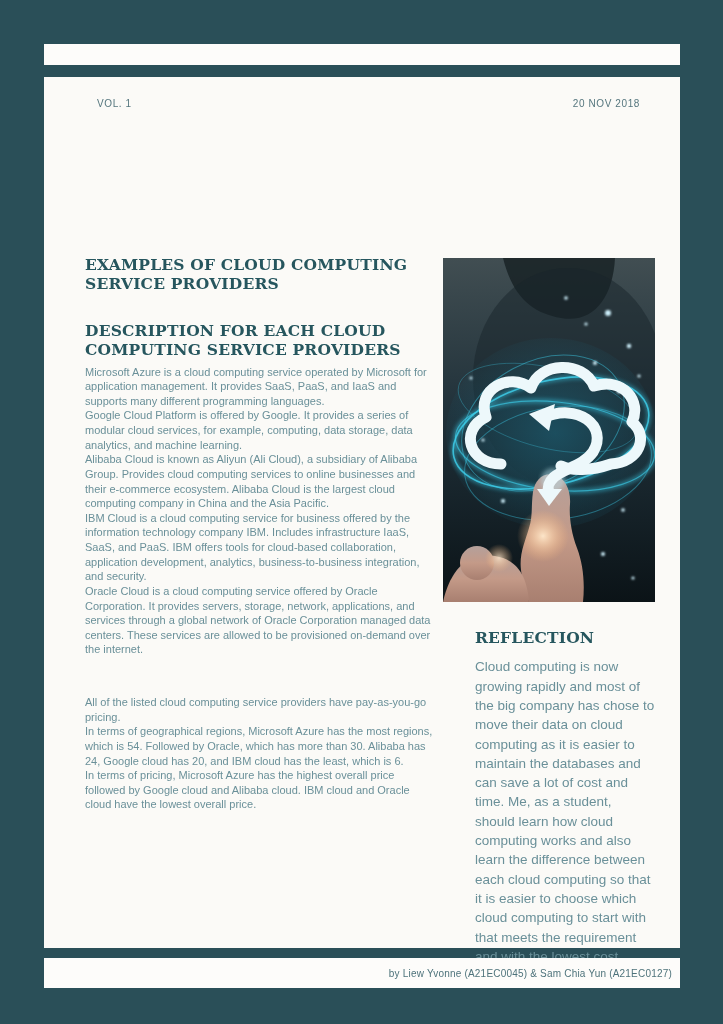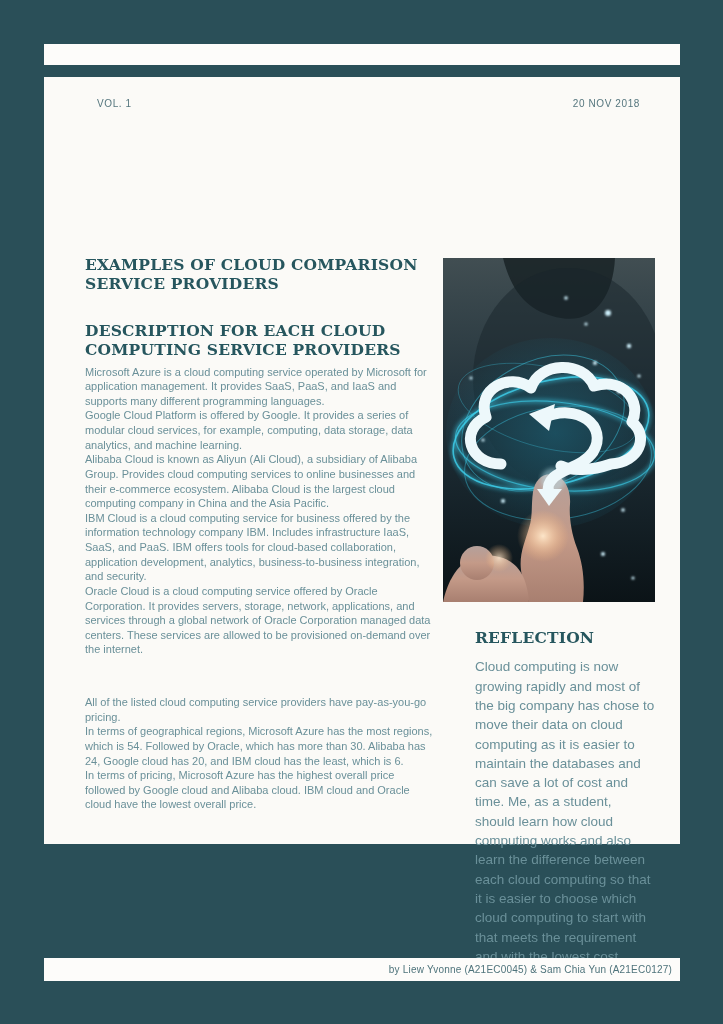--- a/index.html
+++ b/index.html
@@ -10,21 +10,21 @@
     font-family: "Liberation Sans", sans-serif;
     overflow: hidden;
   }
   .top-bar {
     position: absolute; left: 44px; top: 44px;
     width: 636px; height: 21px;
     background: #fdfcfa;
   }
   .page {
     position: absolute; left: 44px; top: 77px;
-    width: 636px; height: 767px;
+    width: 636px; height: 871px;
     background: #fbfaf7;
   }
   .meta-row {
     position: absolute; top: 21px; left: 53px; right: 40px;
     display: flex; justify-content: space-between;
     font-size: 10px; letter-spacing: 0.6px; color: #55767e;
   }
   .title {
     position: absolute; top: 46px; left: 0; right: 0;
     text-align: center;
@@ -56,21 +56,21 @@
   .sec-desc { margin-top: 27px; }
   .sec-comp { margin-top: 38px; }
   .sec-comp .body-text { margin-top: 11px; }
   .photo {
     width: 212px; height: 344px; display: block;
   }
   .sec-reflect { margin-top: 26px; margin-left: 32px; }
   .reflect-body { font-size: 13.5px; line-height: 1.43; margin-top: 10px; }
   .footer-bar {
     position: absolute; left: 44px; top: 958px;
-    width: 636px; height: 23px;
+    width: 636px; height: 30px;
     background: #fdfcfa;
     display: flex; align-items: center; justify-content: flex-end;
     padding-right: 8px;
   }
   .footer-text { font-size: 10px; color: #4e737b; letter-spacing: 0.2px; }
 </style>
 </head>
 <body>
 
 <div class="top-bar"></div>
@@ -79,21 +79,21 @@
 
   <div class="meta-row">
     <span>VOL. 1</span>
     <span>20 NOV 2018</span>
   </div>
 
 
   <div class="col-left">
 
     <div class="sec-examples">
-      <h2 class="section-heading">EXAMPLES OF CLOUD COMPARISON SERVICE PROVIDERS</h2>
+      <h2 class="section-heading">EXAMPLES OF CLOUD COMPUTING SERVICE PROVIDERS</h2>
     </div>
 
     <div class="sec-desc">
       <h2 class="section-heading">DESCRIPTION FOR EACH CLOUD COMPUTING SERVICE PROVIDERS</h2>
       <p class="body-text small">Microsoft Azure is a cloud computing service operated by Microsoft for application management. It provides SaaS, PaaS, and IaaS and supports many different programming languages.
 Google Cloud Platform is offered by Google. It provides a series of modular cloud services, for example, computing, data storage, data analytics, and machine learning.
 Alibaba Cloud is known as Aliyun (Ali Cloud), a subsidiary of Alibaba Group. Provides cloud computing services to online businesses and their e-commerce ecosystem. Alibaba Cloud is the largest cloud computing company in China and the Asia Pacific.
 IBM Cloud is a cloud computing service for business offered by the information technology company IBM. Includes infrastructure IaaS, SaaS, and PaaS. IBM offers tools for cloud-based collaboration, application development, analytics, business-to-business integration, and security.
 Oracle Cloud is a cloud computing service offered by Oracle Corporation. It provides servers, storage, network, applications, and services through a global network of Oracle Corporation managed data centers. These services are allowed to be provisioned on-demand over the internet.</p>
     </div>

